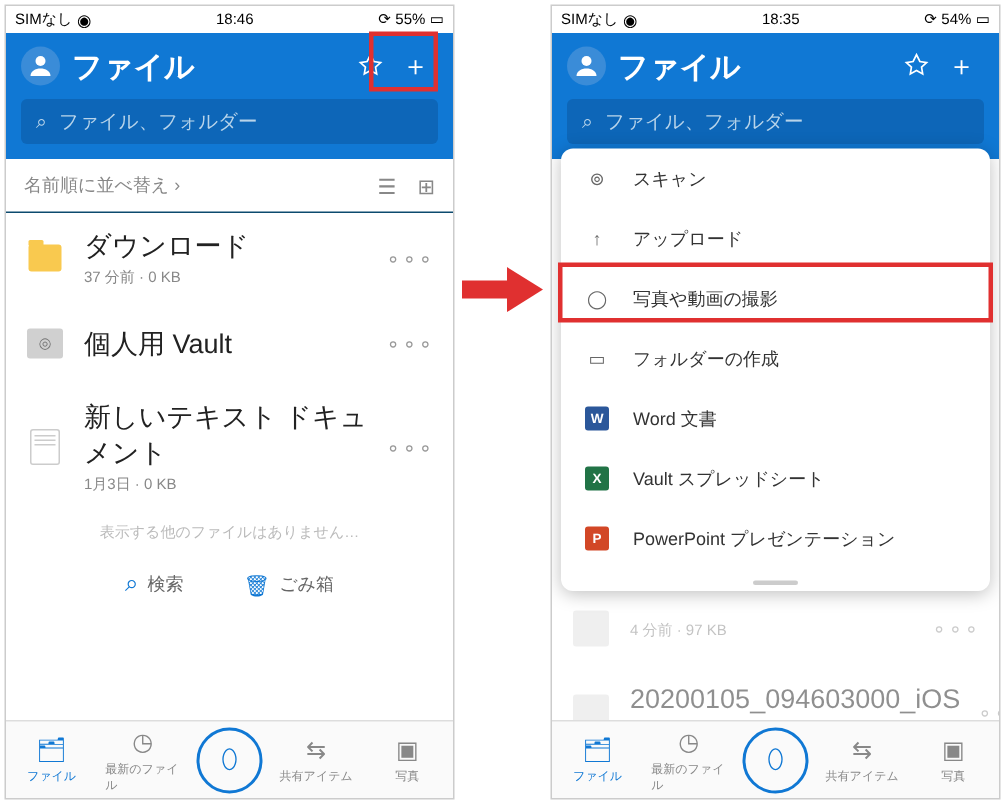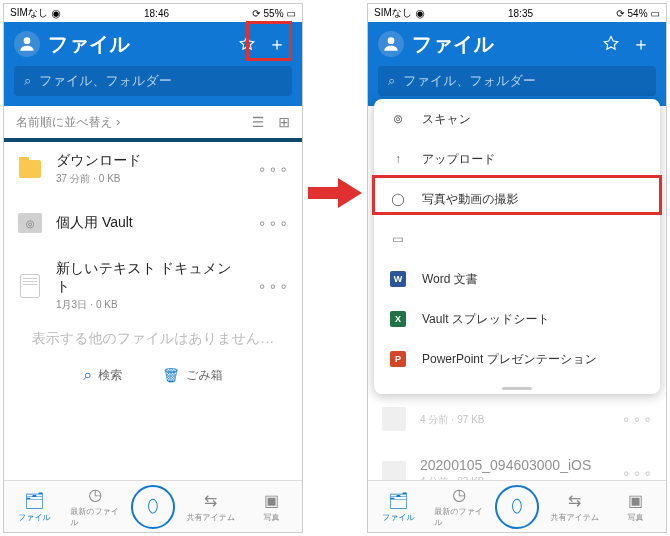--- a/index.html
+++ b/index.html
@@ -14,38 +14,38 @@
 
 .header { background: #1078d4; height: 44px; display: flex; align-items: center; padding: 0 10px; color: #fff; }
 .avatar { width: 26px; height: 26px; border-radius: 50%; background: #3a8cd8; display: flex; align-items: center; justify-content: center; margin-right: 8px; }
 .avatar svg { width: 20px; height: 20px; }
 .title { font-size: 20px; font-weight: bold; flex: 1; }
 .header-icon { width: 30px; display: flex; justify-content: center; align-items: center; font-size: 18px; }
 
 .search-bar { background: #1078d4; padding: 0 10px 10px; }
 .search-input { background: #0d66b8; border-radius: 4px; height: 30px; display: flex; align-items: center; padding: 0 10px; color: #b8d4ea; font-size: 13px; gap: 8px; }
 
-.sort-row { height: 36px; display: flex; align-items: center; padding: 0 12px; color: #888; font-size: 12px; border-bottom: 4px solid #0c4a6e; }
+.sort-row { height: 36px; display: flex; align-items: center; padding: 0 12px; color: #888; font-size: 12px; border-bottom: 1px solid #0c4a6e; }
 .sort-label { flex: 1; }
 .sort-icons { display: flex; gap: 14px; font-size: 14px; }
 
 .list-item { display: flex; align-items: center; padding: 10px 12px; min-height: 54px; gap: 12px; }
 .item-icon { width: 28px; height: 28px; display: flex; align-items: center; justify-content: center; flex-shrink: 0; }
 .item-body { flex: 1; }
-.item-title { font-size: 14px; color: #222; }
+.item-title { font-size: 18px; color: #222; }
 .item-sub { font-size: 10px; color: #888; margin-top: 2px; }
 .item-more { color: #999; font-size: 14px; letter-spacing: 2px; }
 
 .folder-icon { width: 22px; height: 18px; background: #f9c94f; border-radius: 2px; position: relative; }
 .folder-icon::before { content: ''; position: absolute; top: -3px; left: 0; width: 10px; height: 4px; background: #f9c94f; border-radius: 1px; }
 .vault-icon { width: 24px; height: 20px; background: #d0d0d0; border-radius: 2px; display: flex; align-items: center; justify-content: center; font-size: 10px; color: #777; }
 .doc-icon { width: 20px; height: 24px; border: 1px solid #ccc; border-radius: 2px; display: flex; flex-direction: column; padding: 3px 2px; gap: 2px; }
 .doc-icon span { height: 1px; background: #ccc; }
 
-.empty-text { text-align: center; font-size: 14px; color: #bbb; padding: 8px 0 14px; }
+.empty-text { text-align: center; font-size: 10px; color: #bbb; padding: 8px 0 14px; }
 .actions-row { display: flex; justify-content: center; gap: 40px; padding: 4px 0; }
 .action { display: flex; align-items: center; gap: 6px; font-size: 12px; color: #666; }
 
 .tab-bar { position: absolute; bottom: 0; left: 0; right: 0; height: 52px; border-top: 1px solid #ddd; display: flex; align-items: center; justify-content: space-around; background: #fafafa; }
 .tab { display: flex; flex-direction: column; align-items: center; gap: 2px; font-size: 8px; color: #888; width: 50px; }
 .tab.active { color: #1078d4; }
 .tab-icon { font-size: 16px; }
 .camera-btn { width: 44px; height: 44px; border: 2px solid #1078d4; border-radius: 50%; display: flex; align-items: center; justify-content: center; color: #1078d4; font-size: 18px; }
 
 .sheet { position: absolute; top: 95px; left: 6px; right: 6px; bottom: 138px; background: #fff; border-radius: 8px; box-shadow: 0 2px 12px rgba(0,0,0,0.25); overflow: hidden; }
@@ -268,20 +268,21 @@
     <div class="sheet-item">
       <div class="sheet-icon">↑</div>
       <span>アップロード</span>
     </div>
     <div class="sheet-item">
       <div class="sheet-icon">◯</div>
       <span>写真や動画の撮影</span>
     </div>
     <div class="sheet-item">
       <div class="sheet-icon">▭</div>
+      <span>フォルダーの作成</span>
     </div>
     <div class="sheet-item">
       <div class="sheet-icon">
           <div class="word-badge">W</div>
         </div>
       <span>Word 文書</span>
     </div>
     <div class="sheet-item">
       <div class="sheet-icon">
           <div class="excel-badge">X</div>

